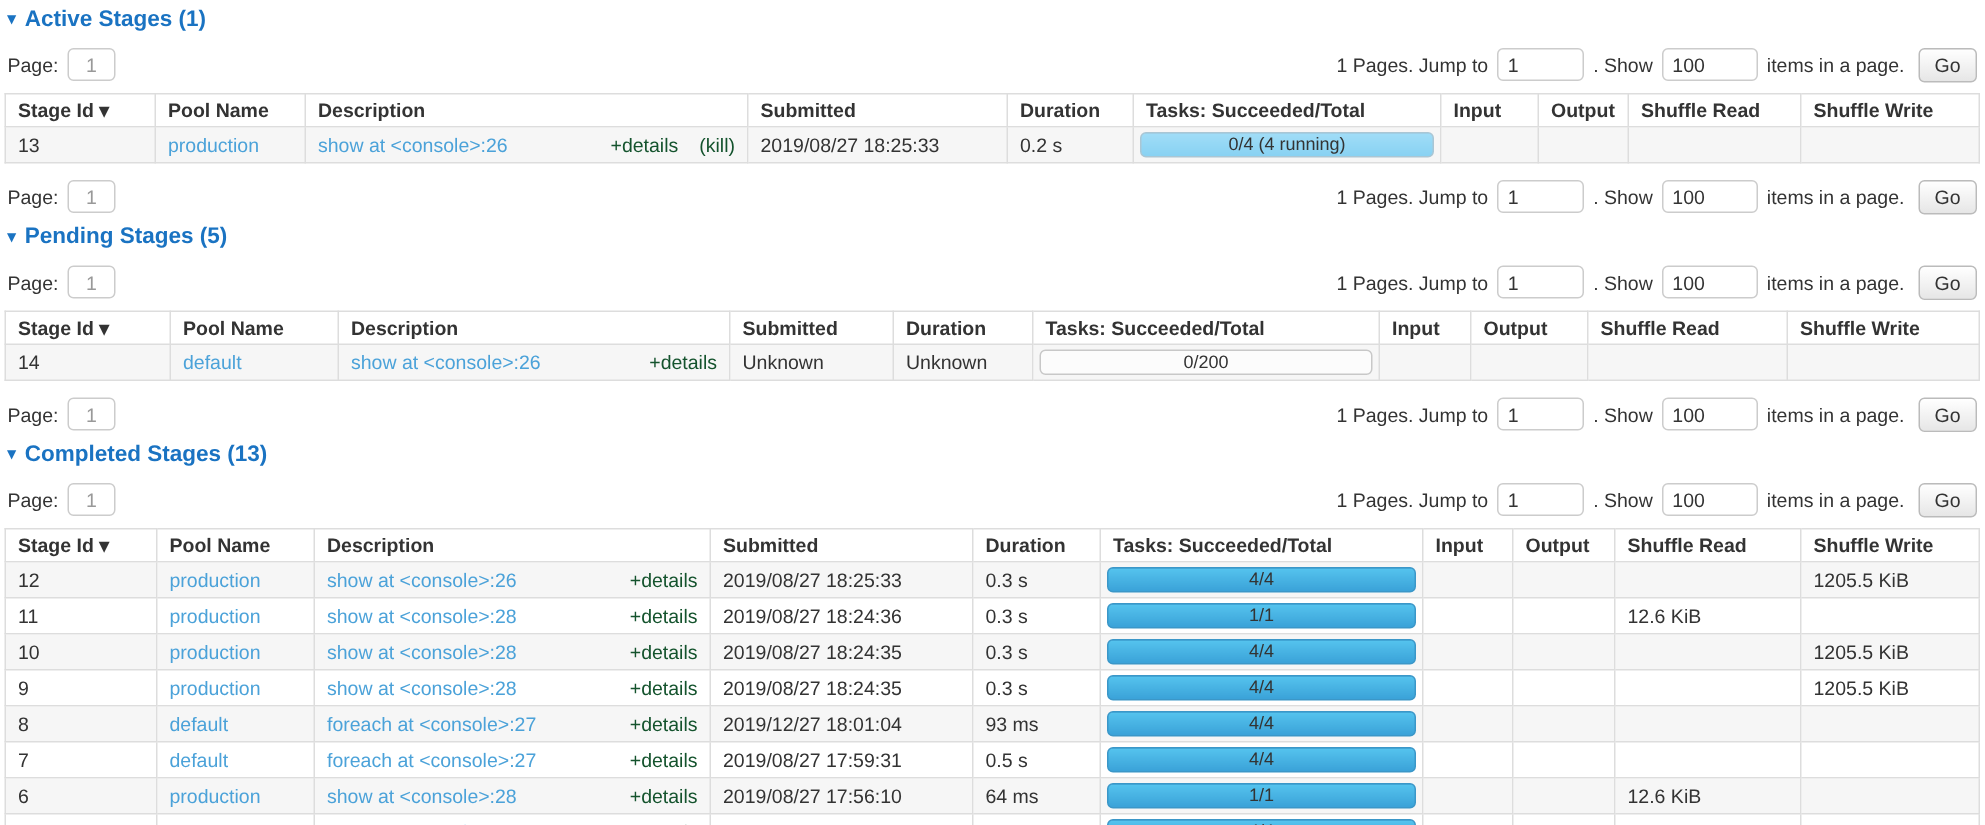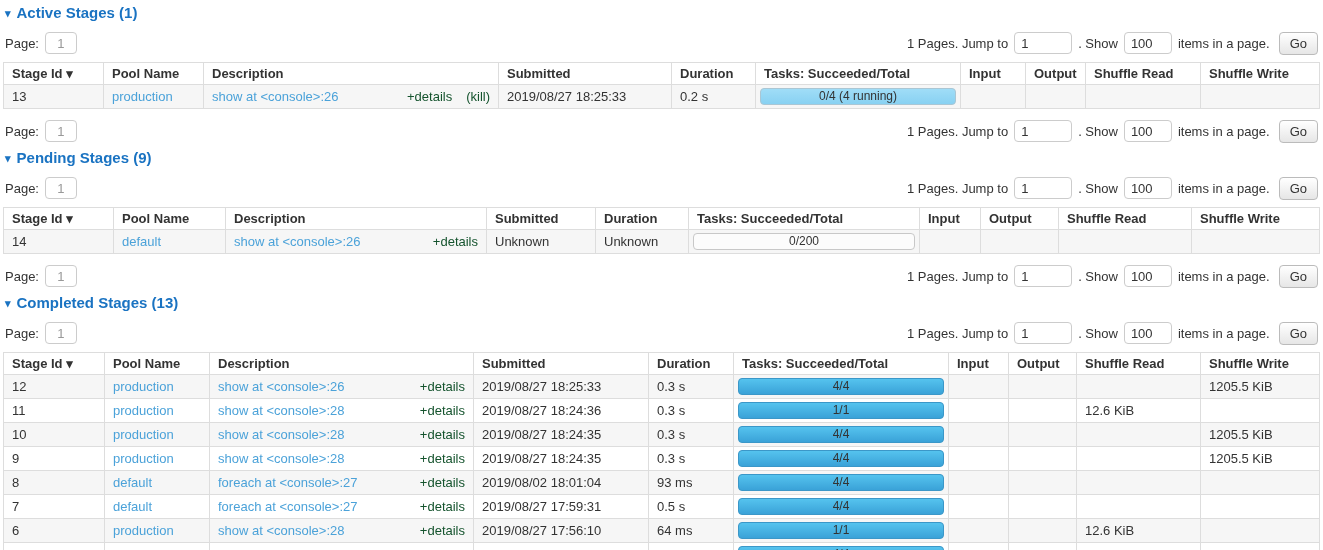--- a/index.html
+++ b/index.html
@@ -22,21 +22,21 @@
   }
   .pag-left { display:flex; align-items:center; gap:6px;justify-content:space-between; }
   .pag-right { display:flex; align-items:center; gap:6px; }
   input {
     font-family:"Liberation Sans", sans-serif; font-size:13px; color:#333;
     border:1px solid #ccc; border-radius:4px; height:22px; padding:1px 6px;
     outline:none; background:#fff;
   }
   .page-input { width:32px; text-align:center; color:#999; }
   .jump-input { width:58px; }
-  .show-input { width:48px; }
+  .show-input { width:64px; }
   .go-btn {
     font-family:"Liberation Sans", sans-serif; font-size:13px; color:#333;
     border:1px solid #bbb; border-radius:4px; padding:2px 10px; height:23px;
     background:linear-gradient(#ffffff,#e6e6e6); cursor:pointer; margin-left:3px;
   }
   
   table.tbl {
     width:100%; border-collapse:collapse; table-layout:fixed; margin-bottom:9px;
   }
   .tbl th, .tbl td {
@@ -165,21 +165,21 @@
       <span>. Show</span>
       <input class="show-input" type="text" value="100" style="">
       <span>items in a page.</span>
       <button class="go-btn">Go</button>
     </div>
   </div>
   </section>
     <section class="stage-section">
     <h4 class="sec-title">
       <span class="arrow">▾</span>
-      <span class="sec-title-text">Pending Stages (9)</span>
+      <span class="sec-title-text">Pending Stages (5)</span>
     </h4>
     <div class="pag-row">
     <div class="pag-left">
       <span>Page:</span>
       <input class="page-input" type="text" value="1" style="">
     </div>
     <div class="pag-right">
       <span>1 Pages. Jump to</span>
       <input class="jump-input" type="text" value="1" style="">
       <span>. Show</span>
@@ -393,21 +393,21 @@
           <tr class="stage-row">
     <td>8</td>
     <td><a class="lnk">default</a></td>
     <td class="desc-cell">
       <div class="desc-inner">
         <a class="lnk">foreach at &lt;console&gt;:27</a>
         <span class="grey">+details</span>
 
       </div>
     </td>
-    <td>2019/08/02 18:01:04</td>
+    <td>2019/12/27 18:01:04</td>
     <td>93 ms</td>
     <td class="tasks-cell">
       <div class="progress bar-done">
         <span>4/4</span>
       </div>
     </td>
     <td></td>
     <td></td>
     <td></td>
     <td></td>

